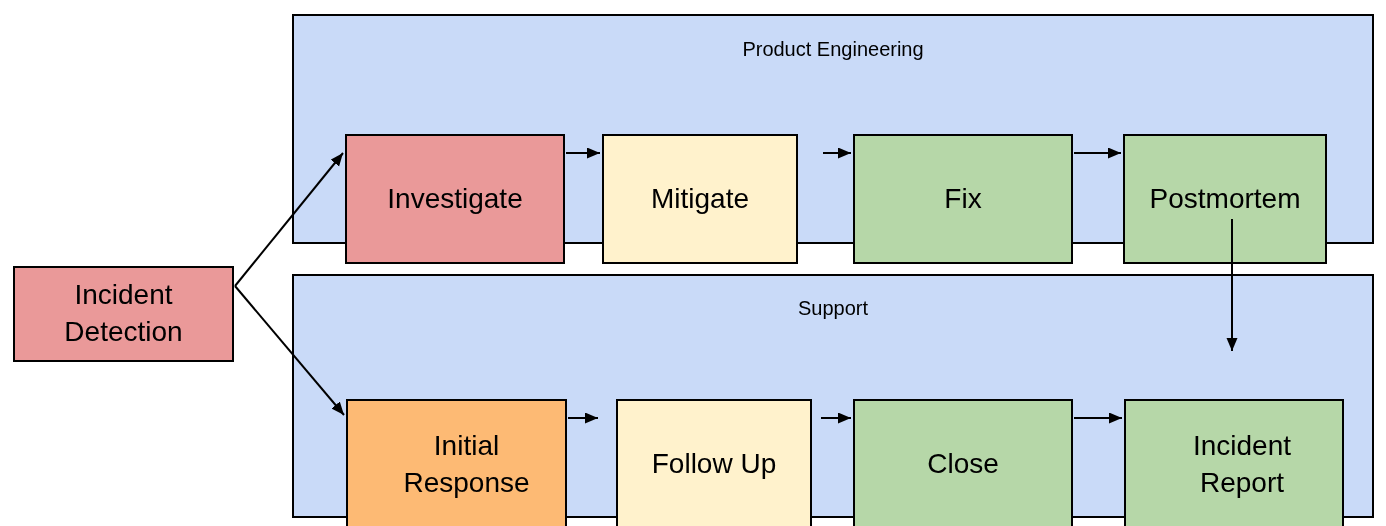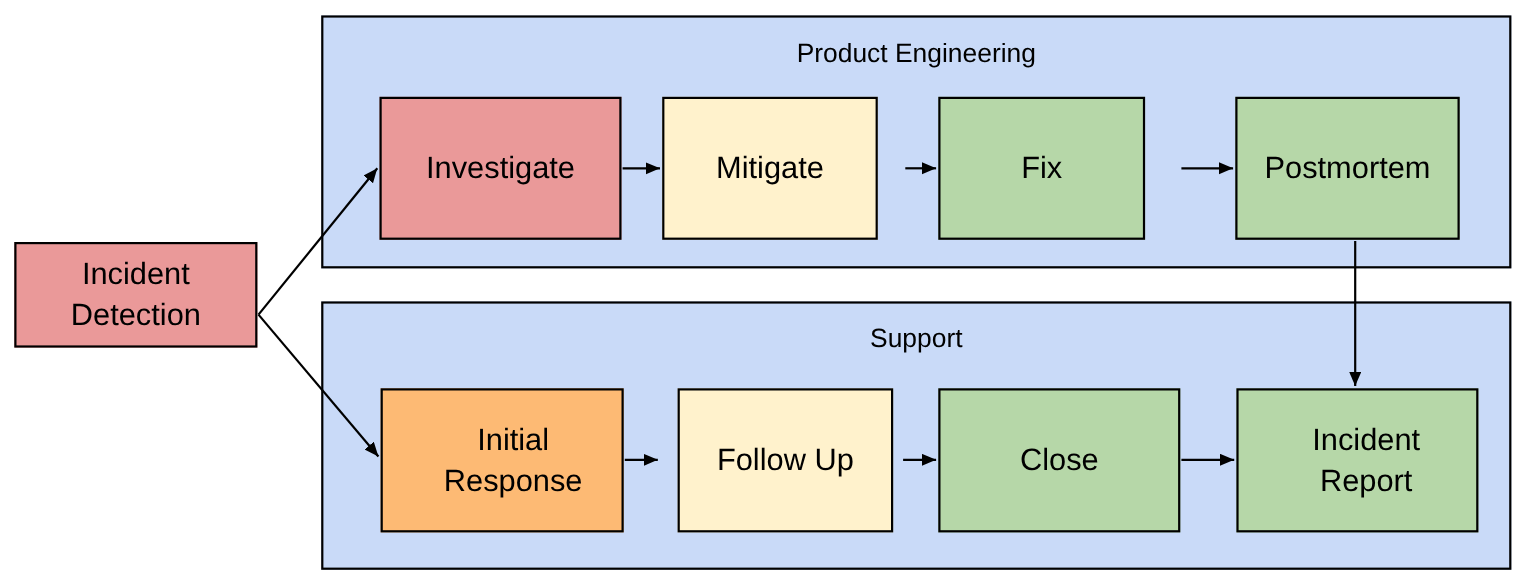--- a/index.html
+++ b/index.html
@@ -19,36 +19,37 @@
   .lane {
     position: absolute;
     border: 2px solid #000000;
     box-sizing: border-box;
   }
   .lane-title {
     position: absolute;
     left: 0;
     right: 0;
     text-align: center;
-    font-size: 24px;
+    font-size: 20px;
     line-height: 32px;
     color: #000000;
   }
   .node {
     position: absolute;
     border: 2px solid #000000;
     box-sizing: border-box;
     display: flex;
     align-items: center;
     justify-content: center;
     text-align: center;
     font-size: 28px;
     line-height: 1.32;
     padding: 0 24px;
     color: #000000;
+    margin-top: 46px;
   }
   .arrow-layer {
     position: absolute;
     left: 0;
     top: 0;
     width: 1386px;
     height: 526px;
     pointer-events: none;
   }
   .arrow-layer line {
@@ -68,21 +69,21 @@
   <div class="lane" style="left: 292px; top: 274px; width: 1082px; height: 244px; background-color: rgb(201, 218, 248);">
     <div class="lane-title" style="top:16px;">Support</div>
   </div>
 
   <div class="node" style="left: 13px; top: 220px; width: 221px; height: 96px; background-color: rgb(234, 153, 153);">Incident Detection</div>
 
   <div class="node" style="left: 345px; top: 88px; width: 220px; height: 130px; background-color: rgb(234, 153, 153);">Investigate</div>
 
   <div class="node" style="left: 602px; top: 88px; width: 196px; height: 130px; background-color: rgb(255, 242, 204);">Mitigate</div>
 
-  <div class="node" style="left: 853px; top: 88px; width: 188px; height: 130px; background-color: rgb(182, 215, 168);">Fix</div>
+  <div class="node" style="left: 853px; top: 88px; width: 220px; height: 130px; background-color: rgb(182, 215, 168);">Fix</div>
 
   <div class="node" style="left: 1123px; top: 88px; width: 204px; height: 130px; background-color: rgb(182, 215, 168);">Postmortem</div>
 
   <div class="node" style="left: 346px; top: 353px; width: 221px; height: 131px; background-color: #fdba74; padding-left: 44px;">Initial Response</div>
 
   <div class="node" style="left: 616px; top: 353px; width: 196px; height: 131px; background-color: rgb(255, 242, 204);">Follow Up</div>
 
   <div class="node" style="left: 853px; top: 353px; width: 220px; height: 131px; background-color: rgb(182, 215, 168); text-align: center;">Close</div>
 
   <div class="node" style="left: 1124px; top: 353px; width: 220px; height: 131px; background-color: rgb(182, 215, 168); padding-left: 40px;">Incident Report</div>

